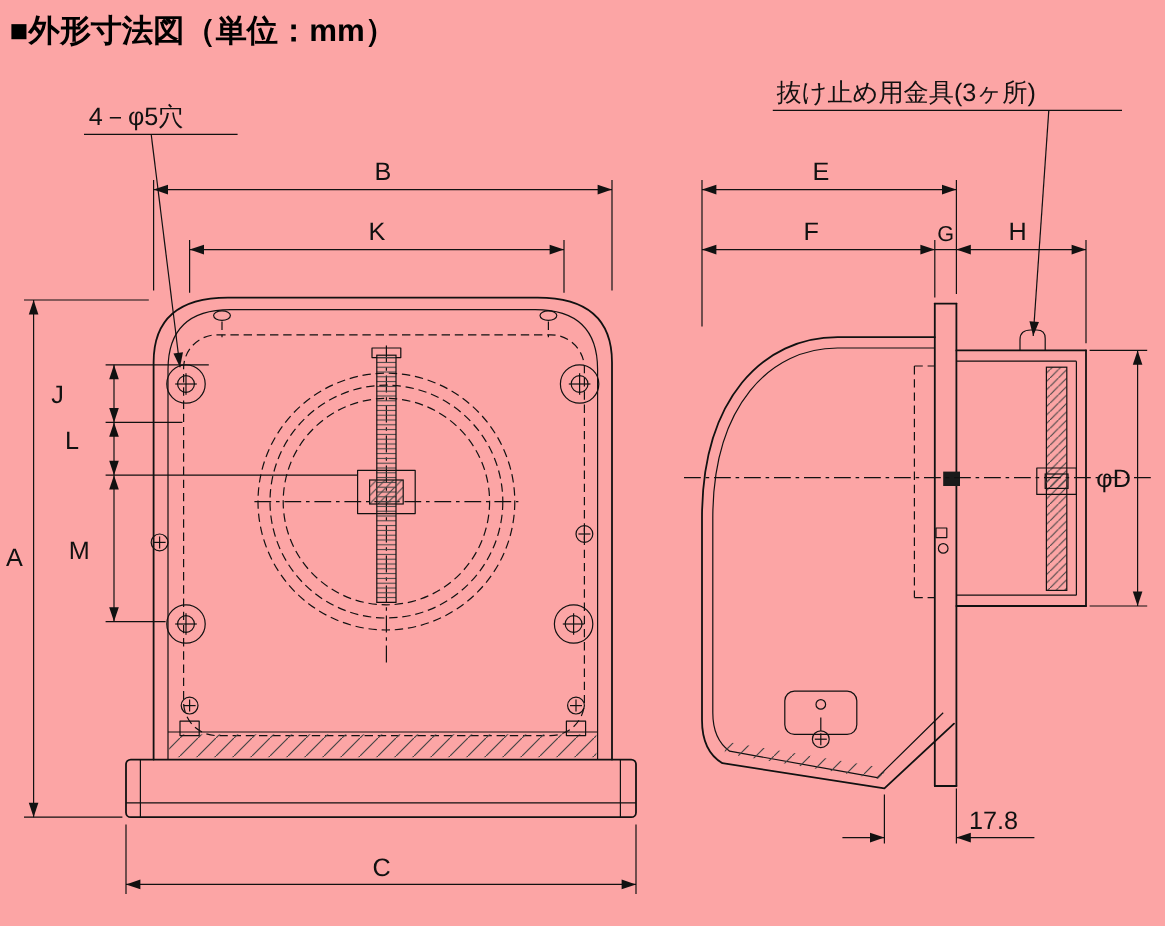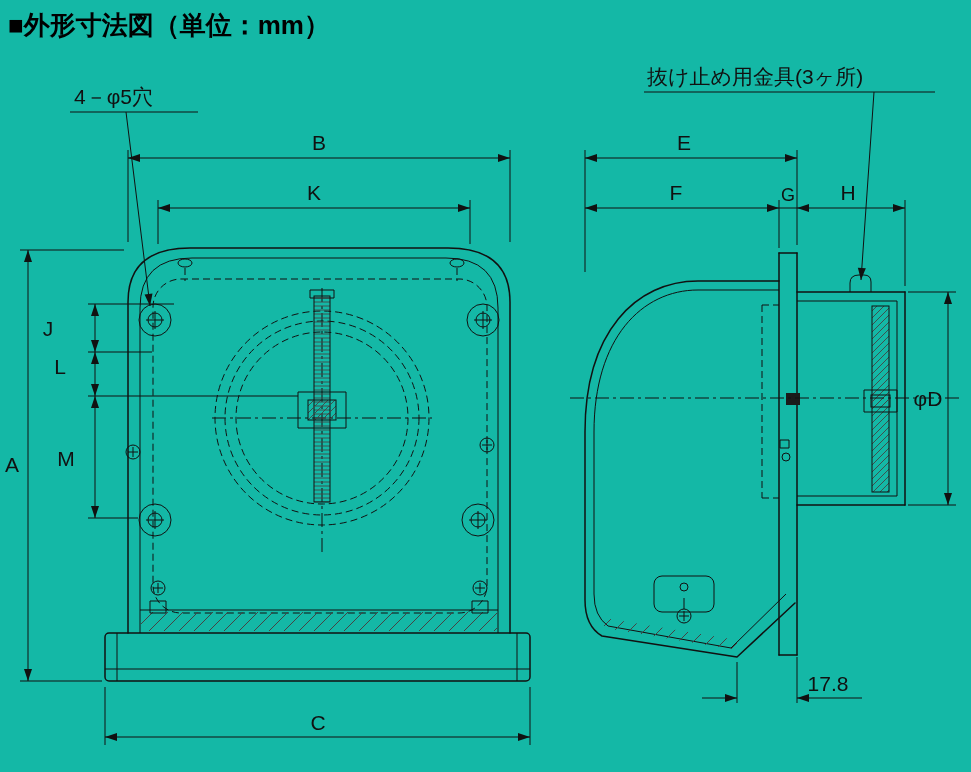--- a/index.html
+++ b/index.html
@@ -17,21 +17,21 @@
   .fillk{fill:#1a1a1a;stroke:none;}
   text{fill:#111;font-family:"Liberation Sans",sans-serif;}
   .dimlabel{font-size:21px;text-anchor:middle;}
   .dimlabel-s{font-size:18px;text-anchor:middle;}
   .note{font-size:21px;}
   .title{font-size:26px;font-weight:bold;fill:#000;}
 </style>
 </head>
 <body>
 
-<div id="canvas" style="background: #14b8a6;">
+<div id="canvas" style="background: #fca5a5;">
 <svg width="971" height="772" viewBox="0 0 971 772">
   <defs>
     <marker id="arr" markerWidth="14" markerHeight="10" refX="13" refY="5" orient="auto-start-reverse" markerUnits="userSpaceOnUse">
       <path d="M1,1 L13,5 L1,9 Z" fill="#111"></path>
     </marker>
     <pattern id="hatch" width="7" height="7" patternUnits="userSpaceOnUse">
       <path d="M0,7 L7,0" stroke="#444" stroke-width="0.9" fill="none"></path>
     </pattern>
     <pattern id="hatch2" width="15" height="15" patternUnits="userSpaceOnUse">
       <path d="M0,15 L15,0" stroke="#444" stroke-width="1" fill="none"></path>

